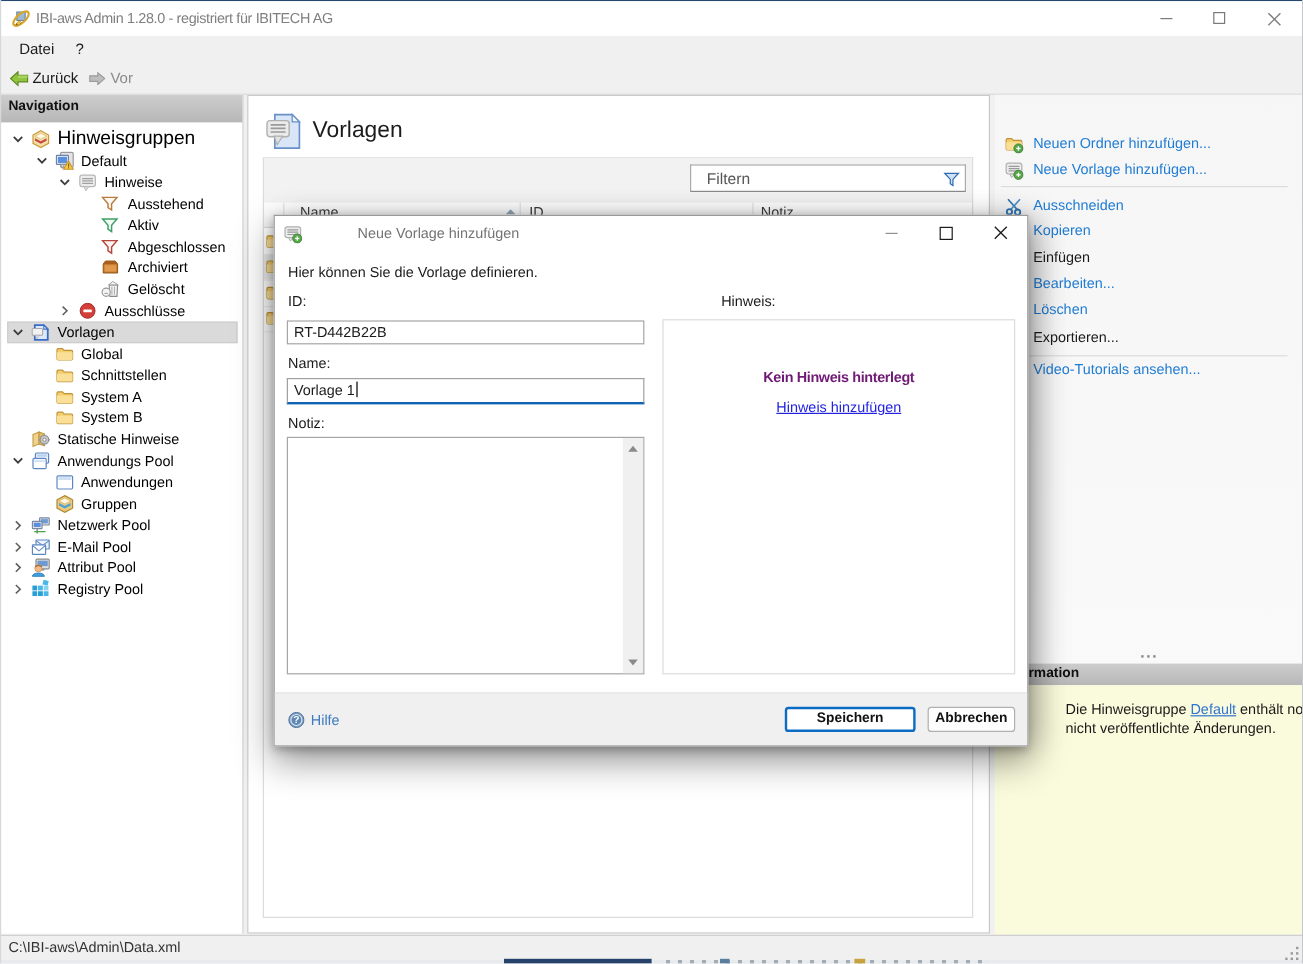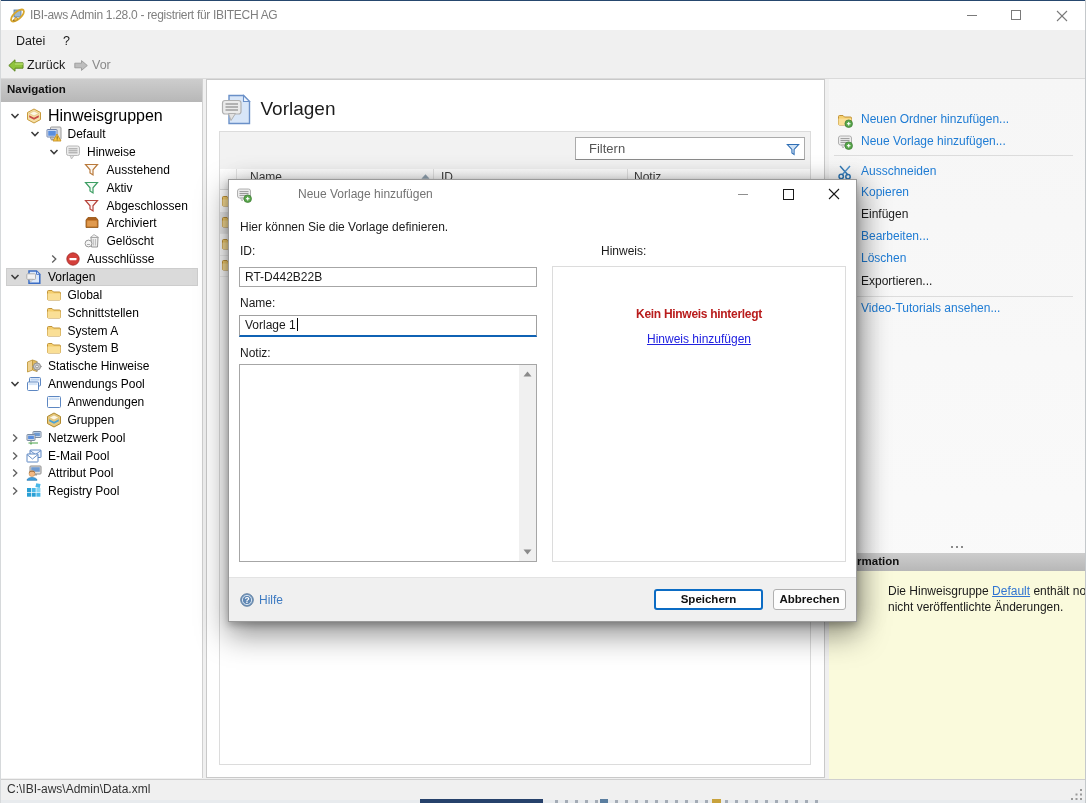--- a/index.html
+++ b/index.html
@@ -367,21 +367,21 @@
   <div class="abs" style="left:239px;top:364px;width:298px;height:198px;background:#fff;border:1px solid #a6a6a6;box-sizing:border-box;"></div>
   <div class="abs" style="left:519px;top:365px;width:17px;height:196px;background:#f0f0f0;"></div>
   <svg class="abs" style="left:523px;top:371px;" width="9" height="6" viewBox="0 0 9 6">
       <path d="M4.5 0.5 L8.5 5.5 H0.5 Z" fill="#8a8a8a"></path>
     </svg>
   <svg class="abs" style="left:523px;top:549px;" width="9" height="6" viewBox="0 0 9 6">
       <path d="M4.5 5.5 L8.5 0.5 H0.5 Z" fill="#8a8a8a"></path>
     </svg>
   <div class="abs" style="left:553px;top:244px;font-size:12px;color:#1a1a1a;margin-left:48px;">Hinweis:</div>
   <div class="abs" style="left:552px;top:266px;width:294px;height:296px;background:#fff;border:1px solid #dcdcdc;box-sizing:border-box;"></div>
-  <div class="abs" style="left:552px;top:307px;width:294px;text-align:center;font-size:12px;letter-spacing:-0.3px;font-weight:bold;color:#b91c1c;">Kein Hinweis hinterlegt</div>
+  <div class="abs" style="left:552px;top:307px;width:294px;text-align:center;font-size:12px;letter-spacing:-0.3px;font-weight:bold;color:#701a75;">Kein Hinweis hinterlegt</div>
   <div class="abs" style="left:552px;top:332px;width:294px;text-align:center;font-size:12px;color:#2222e0;"><span style="text-decoration:underline;">Hinweis hinzufügen</span></div>
 
   <div class="abs" style="left:229px;top:577px;width:627px;height:44px;background:#f0f0f0;border-top:1px solid #e3e3e3;box-sizing:border-box;"></div>
   <svg class="abs" style="left:240px;top:593px;" width="14" height="14" viewBox="0 0 14 14">
       <circle cx="7" cy="7" r="6.3" fill="#7a9cc0" stroke="#4a6d94" stroke-width="0.8"></circle>
       <circle cx="7" cy="7" r="4.6" fill="#5f87b4" stroke="#d8e4f0" stroke-width="1"></circle>
       <text x="7" y="9.8" text-anchor="middle" font-size="8.5" font-weight="bold" fill="#fff" font-family="Liberation Sans">?</text>
     </svg>
   <div class="abs" style="left:259px;top:593px;font-size:12px;color:#3d7ac1;">Hilfe</div>
   <div class="abs" style="left:654px;top:589px;width:109px;height:21px;background:#fff;border:2px solid #0c6cc4;border-radius:3px;box-sizing:border-box;text-align:center;line-height:17px;font-size:11.5px;font-weight:bold;color:#111;">Speichern</div>

